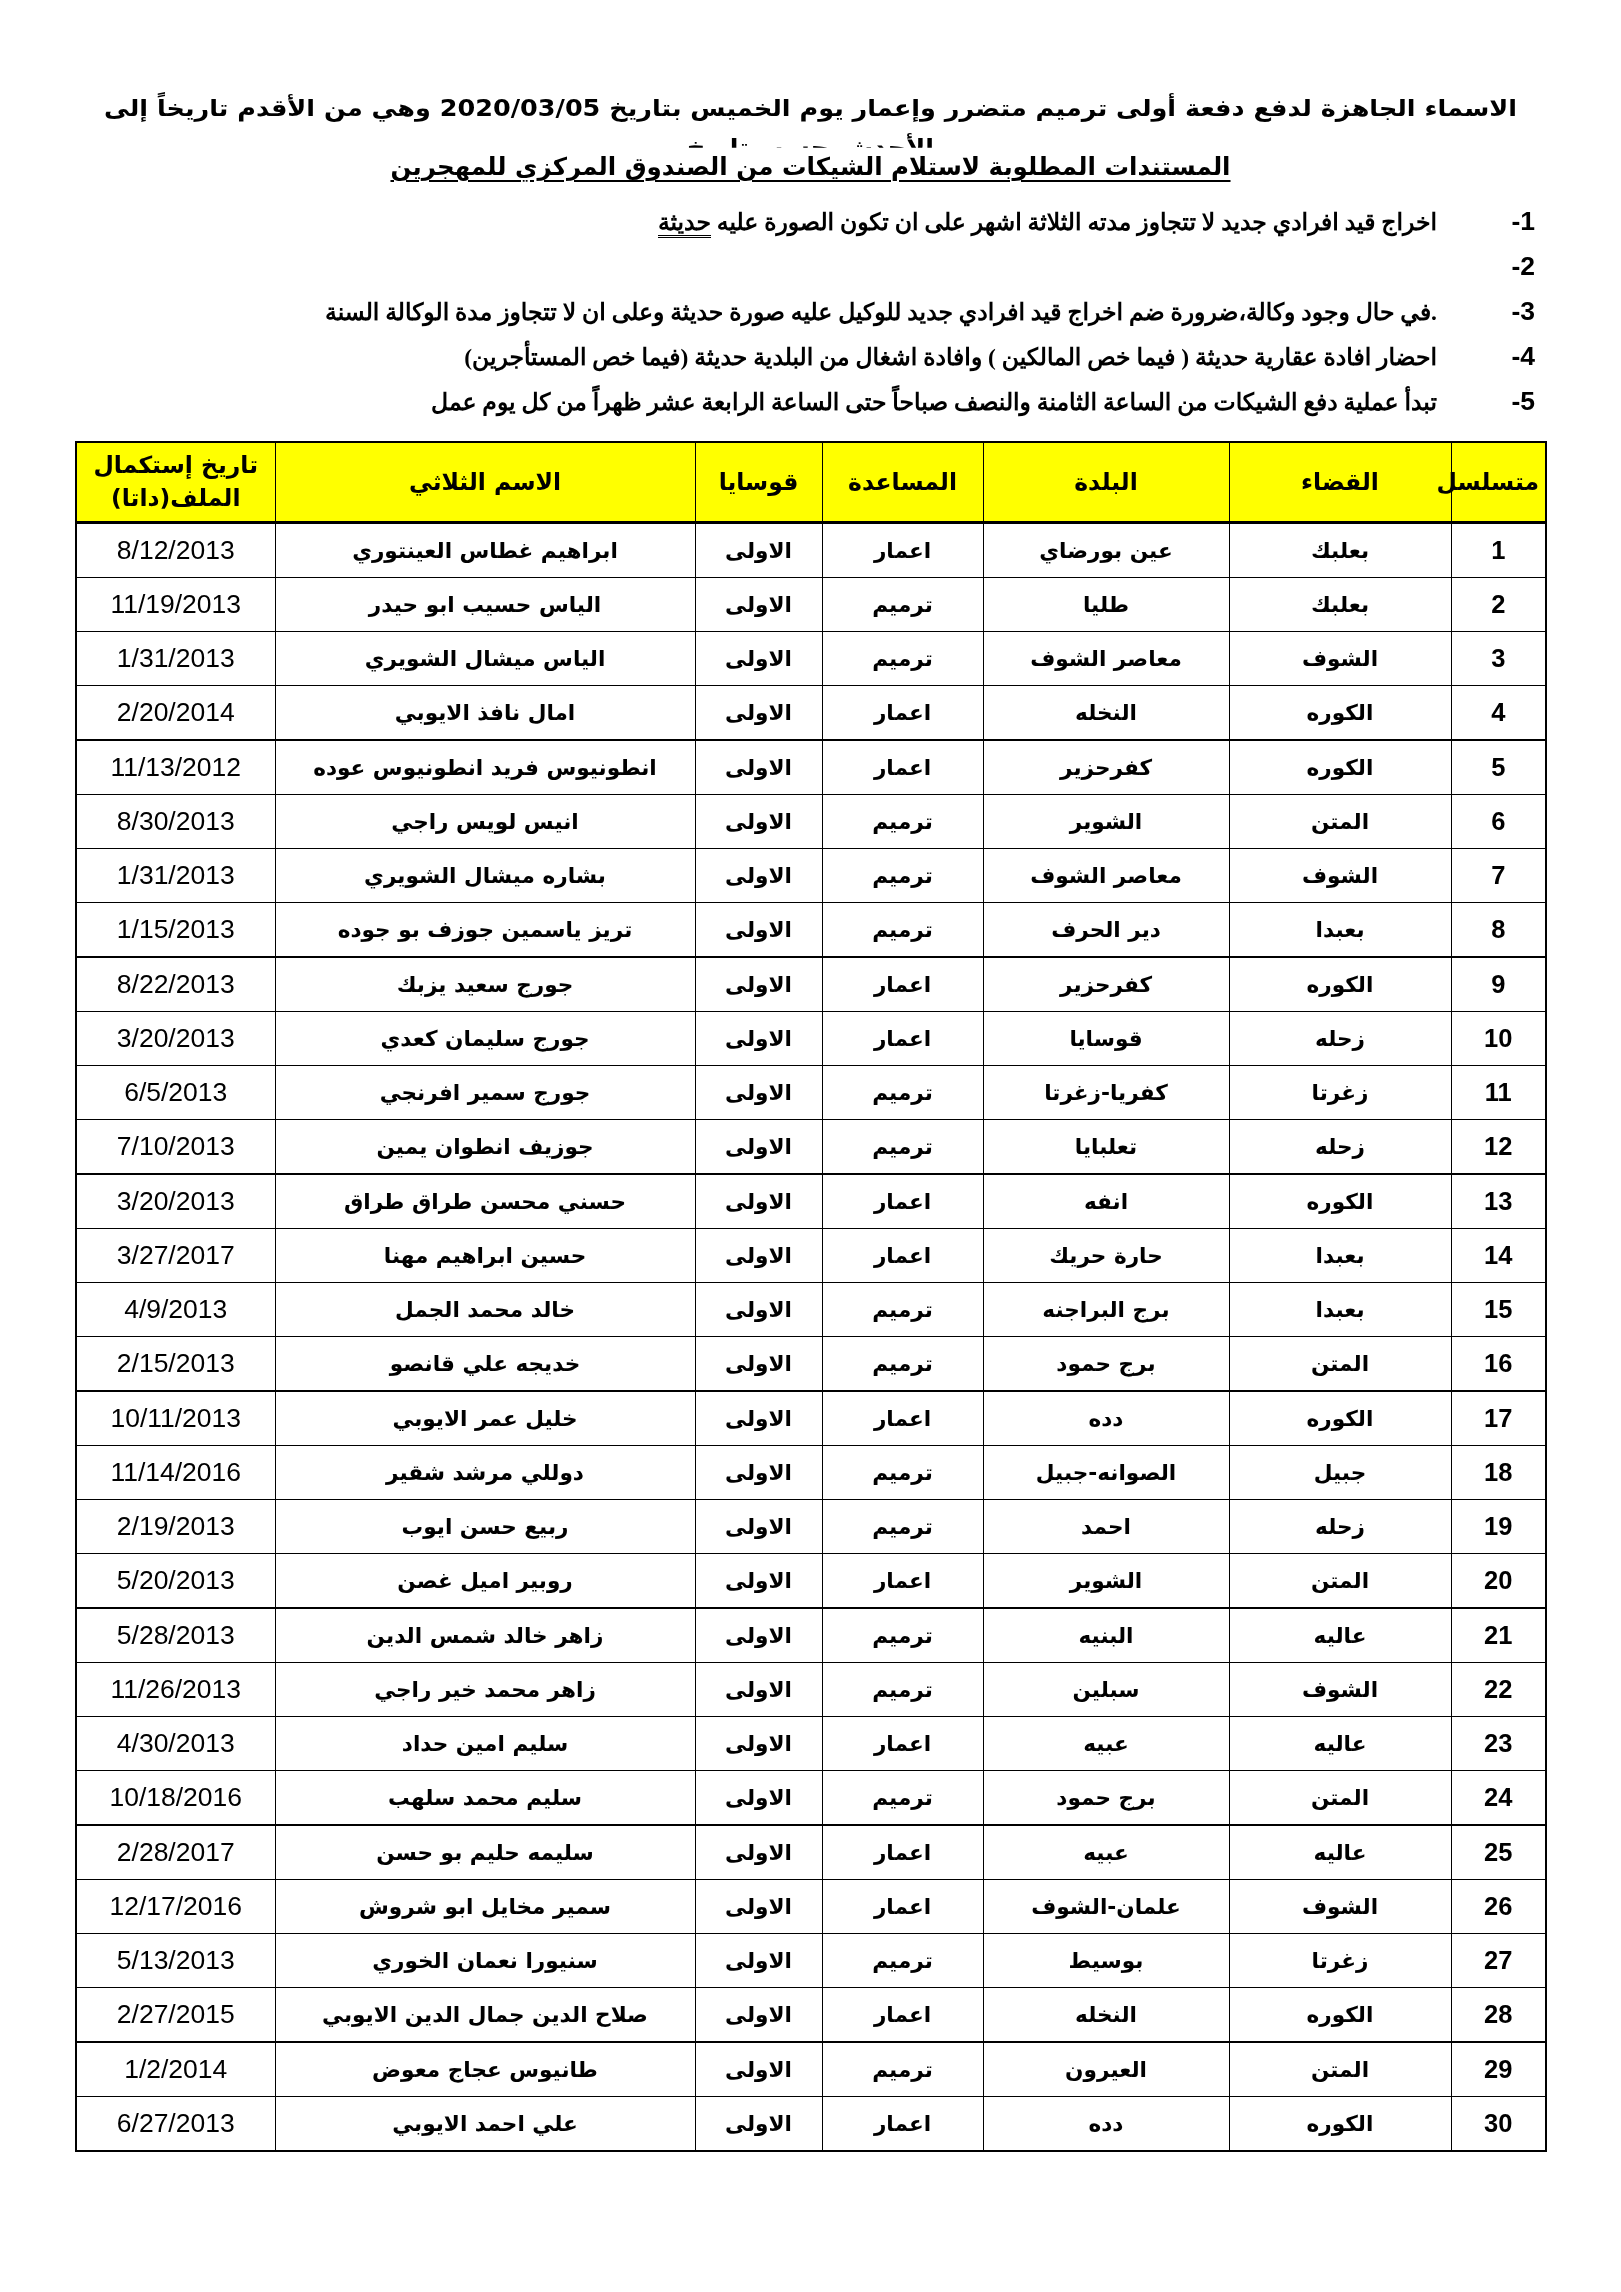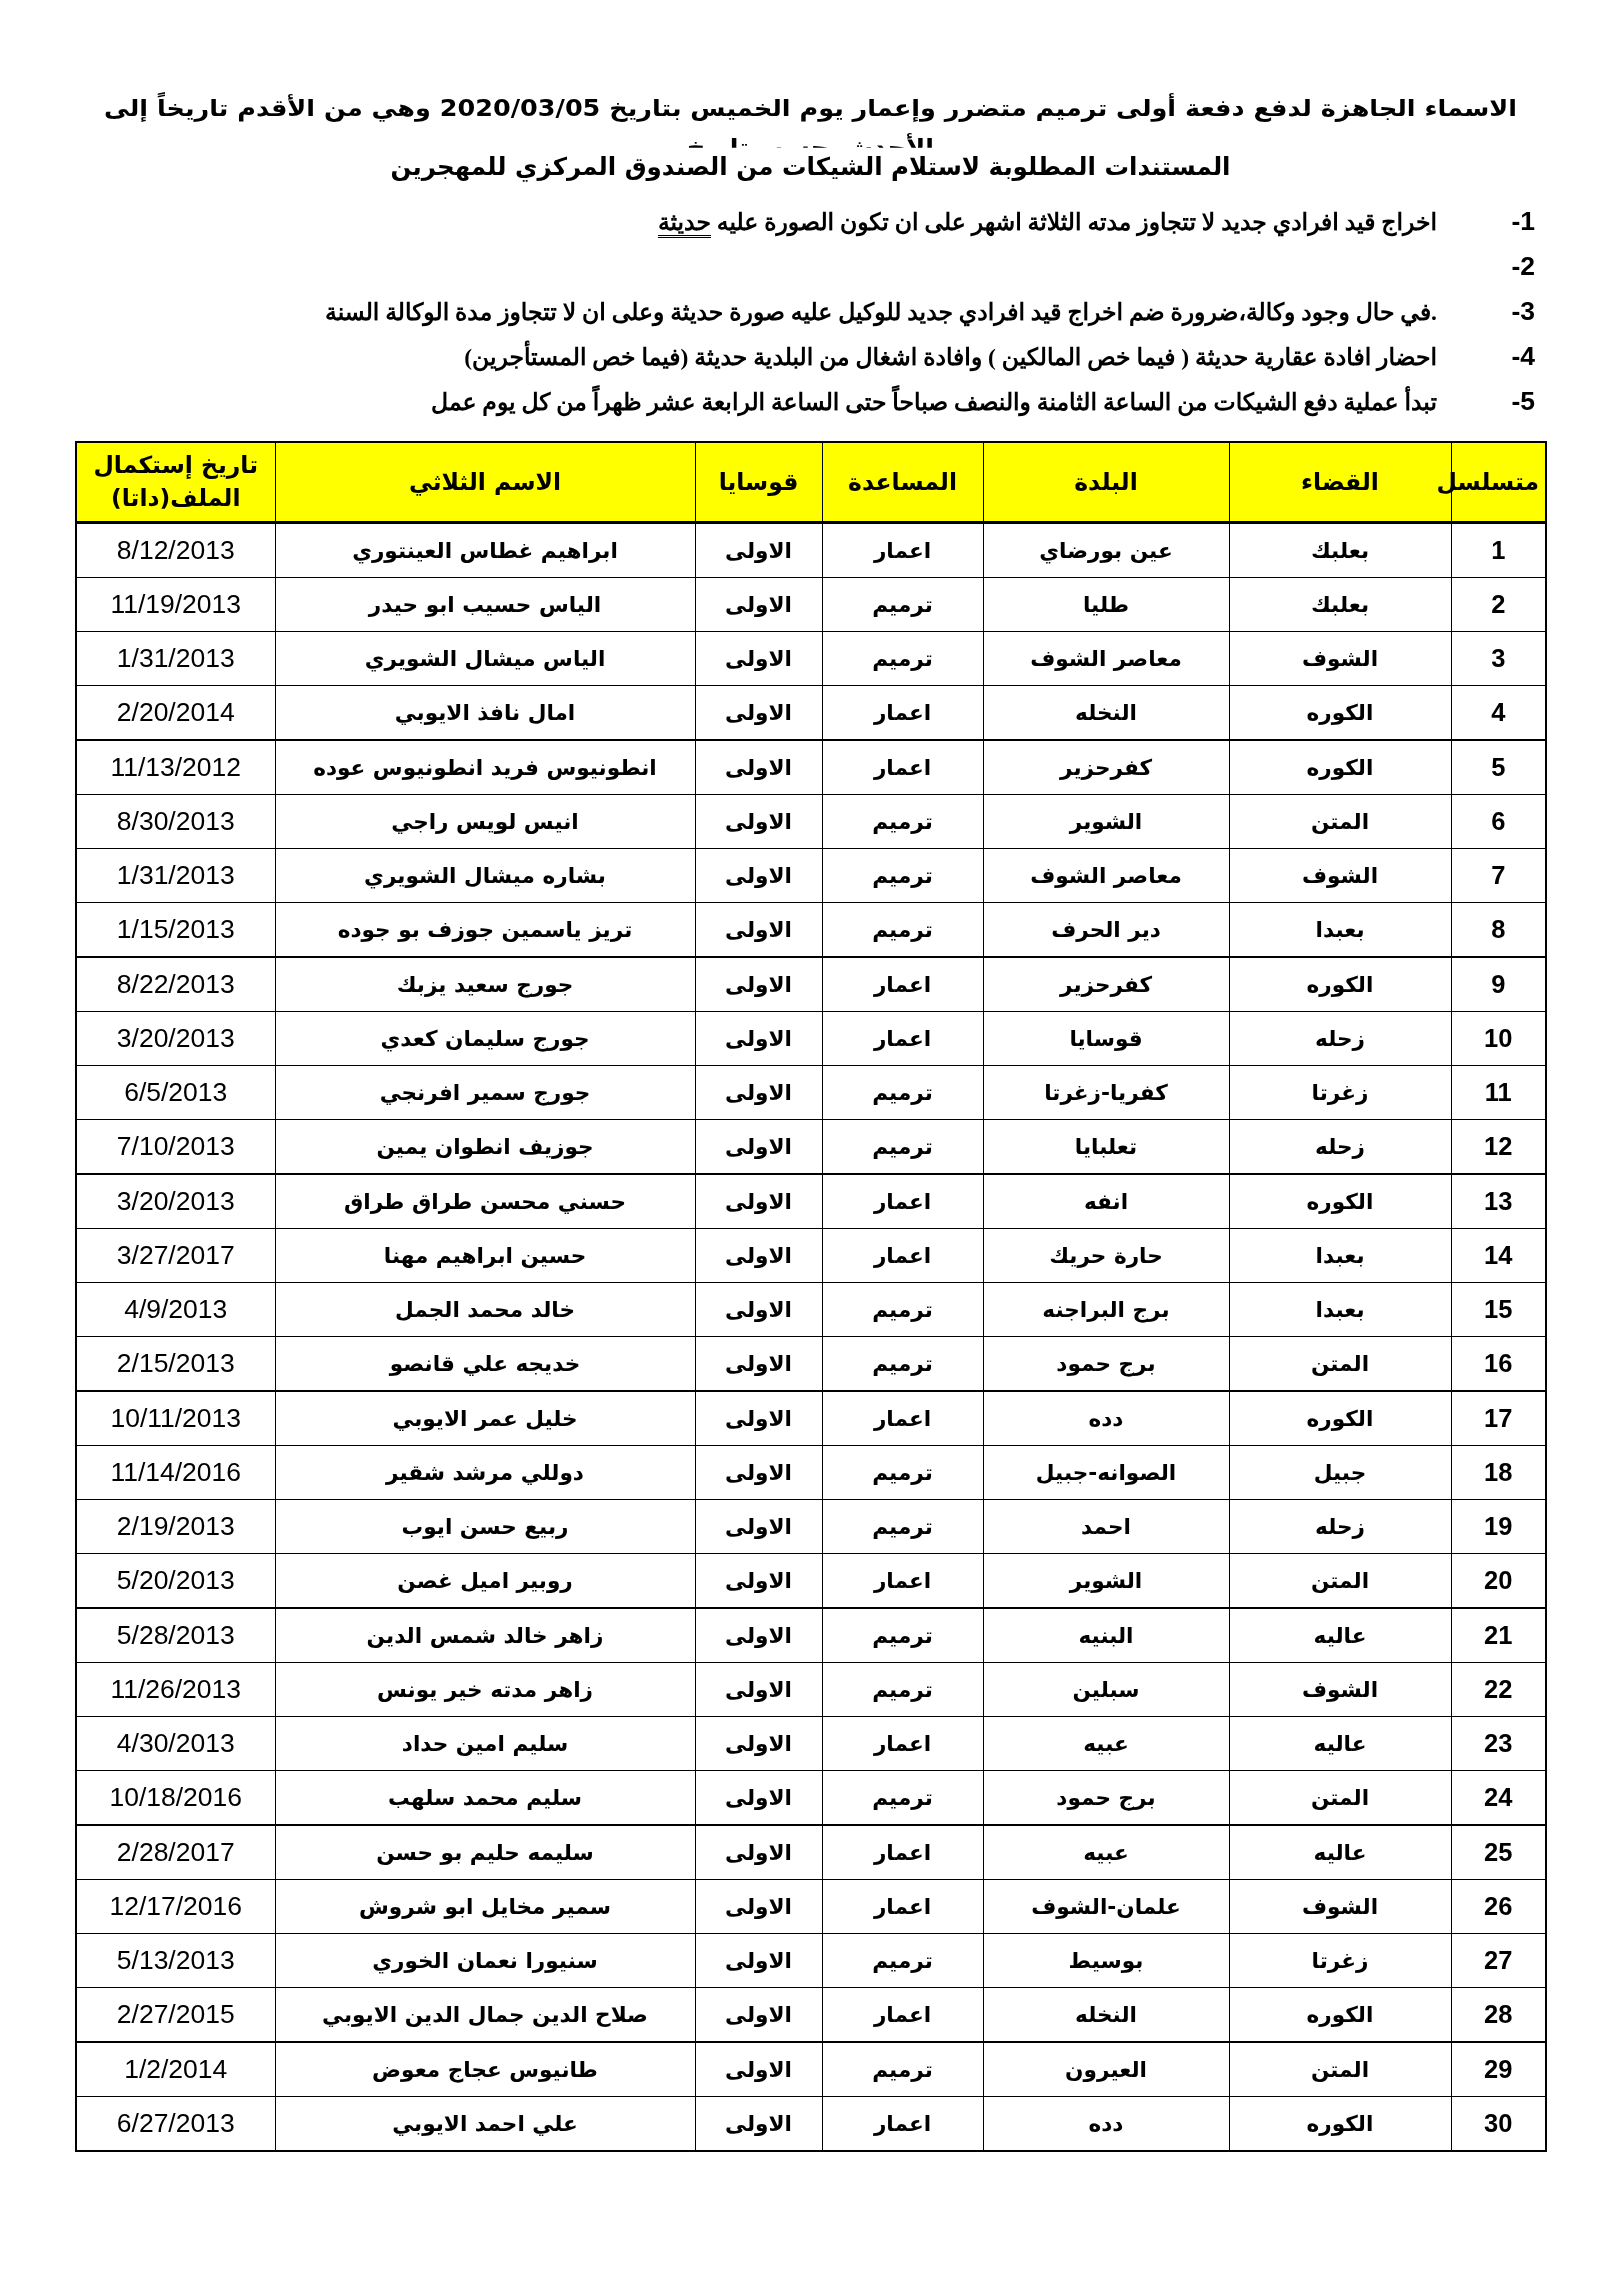--- a/index.html
+++ b/index.html
@@ -13,21 +13,21 @@
     font-family: "DejaVu Sans", sans-serif; font-weight: bold;
     font-size: 25.5px; line-height: 43px; height: 65px; overflow: hidden;
     transform: scaleY(0.9);
   }
   .intro .date { font-weight: bold; }
   .docs-title {
     position: absolute; left: 0; right: 0; top: 152px;
     text-align: center; direction: rtl;
     font-family: "DejaVu Sans", sans-serif; font-weight: bold; font-size: 24.5px;
   }
-  .docs-title span { text-underline-offset: 4.9px; text-decoration-thickness: 2px; }
+  .docs-title span { text-decoration: underline; text-underline-offset: 4.9px; text-decoration-thickness: 2px; }
   .req-list {
     position: absolute; left: 274px; right: 86px; top: 199px;
     direction: rtl; margin: 0; padding: 0; list-style: none;
   }
   .req-item {
     display: flex; align-items: center; height: 45px;
     font-family: "DejaVu Sans", sans-serif; font-weight: bold; font-size: 23.5px;
   }
   .req-num { width: 59px; flex: 0 0 59px; text-align: right; font-family: "Liberation Sans", sans-serif; font-weight: bold; font-size: 26.5px; direction: ltr; unicode-bidi: plaintext; }
   .req-text { padding-right: 39px; white-space: nowrap; font-family: Liberation Serif, serif; }
@@ -307,21 +307,21 @@
         <td>الاولى</td>
         <td>زاهر خالد شمس الدين</td>
         <td class="date">5/28/2013</td>
       </tr>
       <tr>
         <td class="num">22</td>
         <td>الشوف</td>
         <td>سبلين</td>
         <td>ترميم</td>
         <td>الاولى</td>
-        <td>زاهر مدته خير يونس</td>
+        <td>زاهر محمد خير راجي</td>
         <td class="date">11/26/2013</td>
       </tr>
       <tr>
         <td class="num">23</td>
         <td>عاليه</td>
         <td>عبيه</td>
         <td>اعمار</td>
         <td>الاولى</td>
         <td>سليم امين حداد</td>
         <td class="date">4/30/2013</td>

